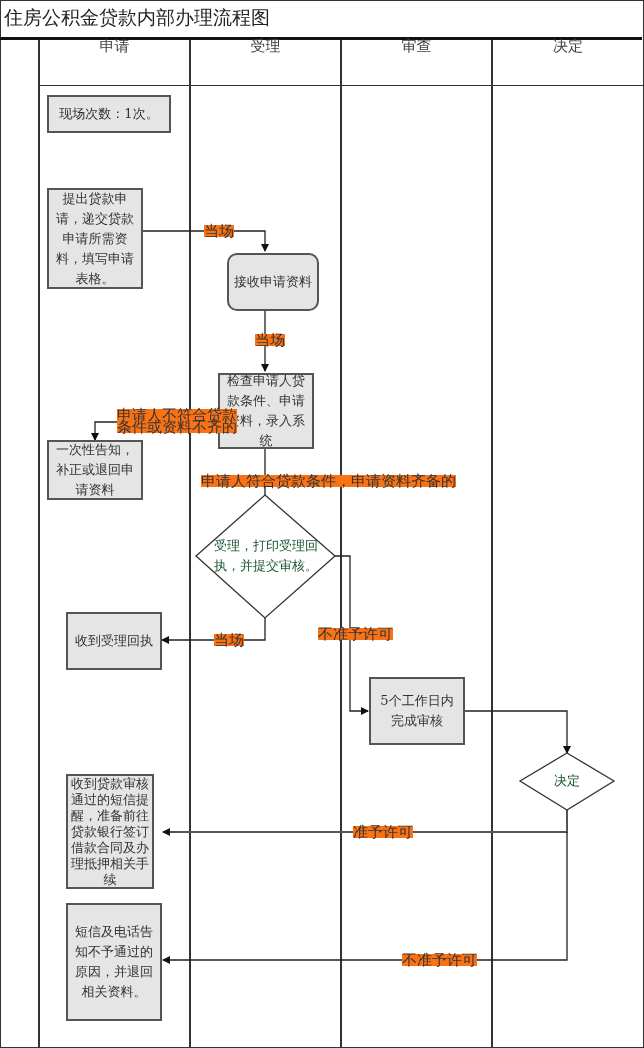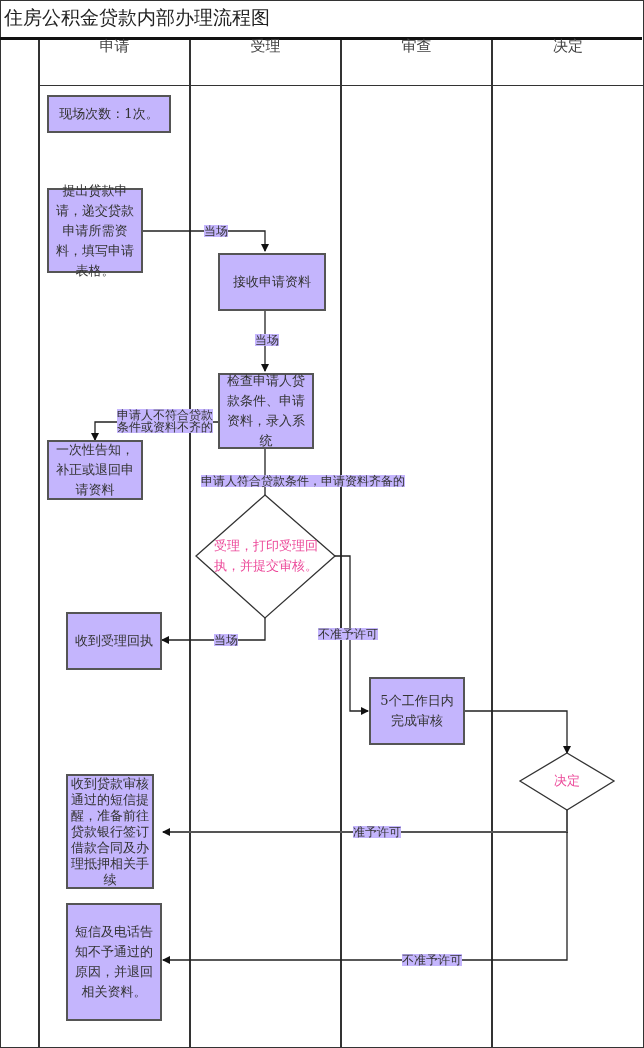--- a/index.html
+++ b/index.html
@@ -7,24 +7,24 @@
          font-family: "DejaVu Serif", "Liberation Serif", serif; color:#222; }
   .frame { position:absolute; left:0; top:0; width:642px; height:1046px;
            border:1px solid #333; box-sizing:content-box; }
   .title-bar { position:absolute; left:0; top:0; width:642px; height:37px;
                border-bottom:3px solid #111; }
   .title { position:absolute; left:4px; top:5px; font-size:19px; letter-spacing:0px; color:#222; }
   .lane-line { position:absolute; top:40px; bottom:0; width:0; border-left:2px solid #333; }
   .lane-head-line { position:absolute; left:39px; right:0; top:85px; height:0; border-top:1px solid #333; }
   .lane-head { position:absolute; top:24px; height:45px; display:flex; align-items:center; justify-content:center;
                font-size:15px; color:#404040;text-align:center; }
-  .box { position:absolute; border:2px solid #555; background:#c4b5fd; display:flex; align-items:center;
+  .box { position:absolute; border:2px solid #555; background:#e5e5e5; display:flex; align-items:center;
          justify-content:center; text-align:center; font-size:13px; line-height:20px; color:#333; box-sizing:border-box; padding:16px 3px; }
-  .diamond-text { position:absolute; text-align:center; font-size:13px; line-height:20px; color:#ec4899; }
-  .edge-label { position:absolute; font-size:12px; line-height:12px; background:#c4b5fd; color:#333; white-space:nowrap;text-align:right; }
+  .diamond-text { position:absolute; text-align:center; font-size:13px; line-height:20px; color:#14532d; }
+  .edge-label { position:absolute; font-size:15px; line-height:12px; background:#f97316; color:#333; white-space:nowrap;text-align:right; }
   svg.conn { position:absolute; left:0; top:0; width:644px; height:1048px; pointer-events:none; }
 </style>
 </head>
 <body>
 
 <div class="frame"></div>
 
 <div class="title-bar">
   <div class="title">住房公积金贷款内部办理流程图</div>
 </div>
@@ -55,22 +55,22 @@
     <polyline points="335,556 350,556 350,711 368,711" marker-end="url(#arr)"></polyline>
     <polyline points="463,711 567,711 567,753" marker-end="url(#arr)"></polyline>
     <polyline points="567,810 567,832 163,832" marker-end="url(#arr)" stroke="#555" stroke-width="2"></polyline>
     <polyline points="567,832 567,960 163,960" marker-end="url(#arr)"></polyline>
     <polygon points="265,495 335,556 265,618 196,556" stroke="#333" fill="#fff"></polygon>
     <polygon points="567,753 614,781 567,810 520,781" stroke="#333" fill="#fff"></polygon>
   </g>
 </svg>
 
 <div class="box" style="left:47px;top:95px;width:124px;height:38px;">现场次数：1次。</div>
-<div class="box" style="left:47px;top:188px;width:96px;height:85px;">提出贷款申请，递交贷款申请所需资料，填写申请表格。</div>
-<div class="box" style="left:218px;top:253px;width:108px;height:58px;">接收申请资料</div>
+<div class="box" style="left:47px;top:188px;width:96px;height:101px;">提出贷款申请，递交贷款申请所需资料，填写申请表格。</div>
+<div class="box" style="left:227px;top:253px;width:92px;height:58px;border-radius:10px;">接收申请资料</div>
 <div class="box" style="left:218px;top:373px;width:96px;height:76px;">检查申请人贷款条件、申请资料，录入系统</div>
 <div class="box" style="left:47px;top:440px;width:96px;height:60px;">一次性告知，补正或退回申请资料</div>
 <div class="diamond-text" style="left:203px;top:536px;width:126px;">受理，打印受理回执，并提交审核。</div>
 <div class="box" style="left:66px;top:612px;width:96px;height:58px;">收到受理回执</div>
 <div class="box" style="left:369px;top:677px;width:96px;height:68px;">5个工作日内完成审核</div>
 <div class="diamond-text" style="left:530px;top:771px;width:74px;">决定</div>
 <div class="box" style="left:66px;top:774px;width:88px;height:115px;line-height:16px;">收到贷款审核通过的短信提醒，准备前往贷款银行签订借款合同及办理抵押相关手续</div>
 <div class="box" style="left:66px;top:903px;width:96px;height:118px;">短信及电话告知不予通过的原因，并退回相关资料。</div>
 
 <div class="edge-label" style="left:204px;top:225px;">当场</div>

